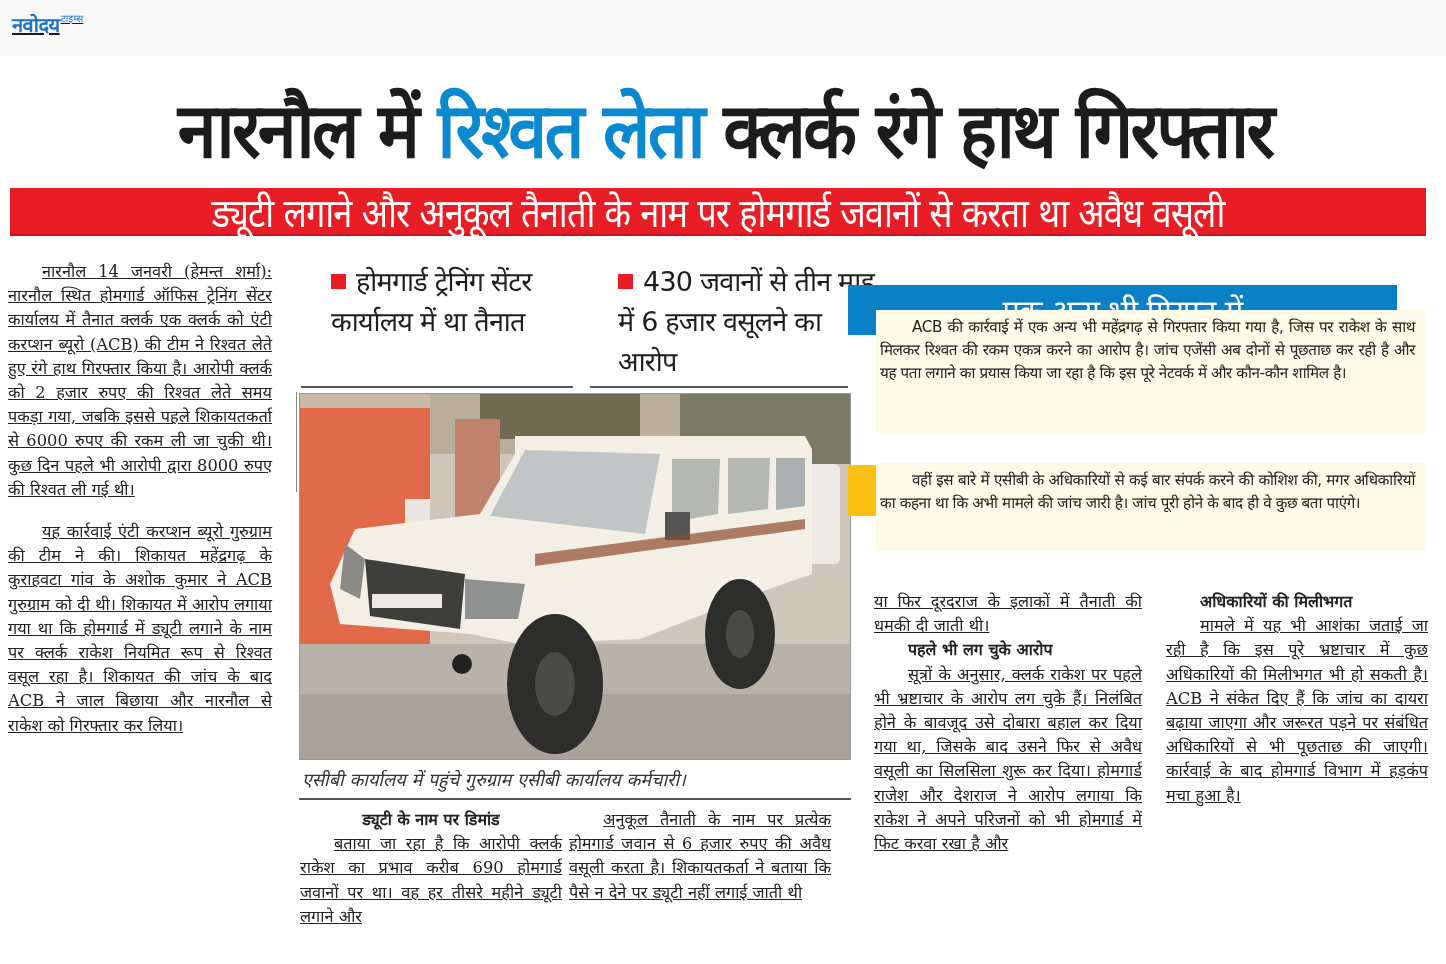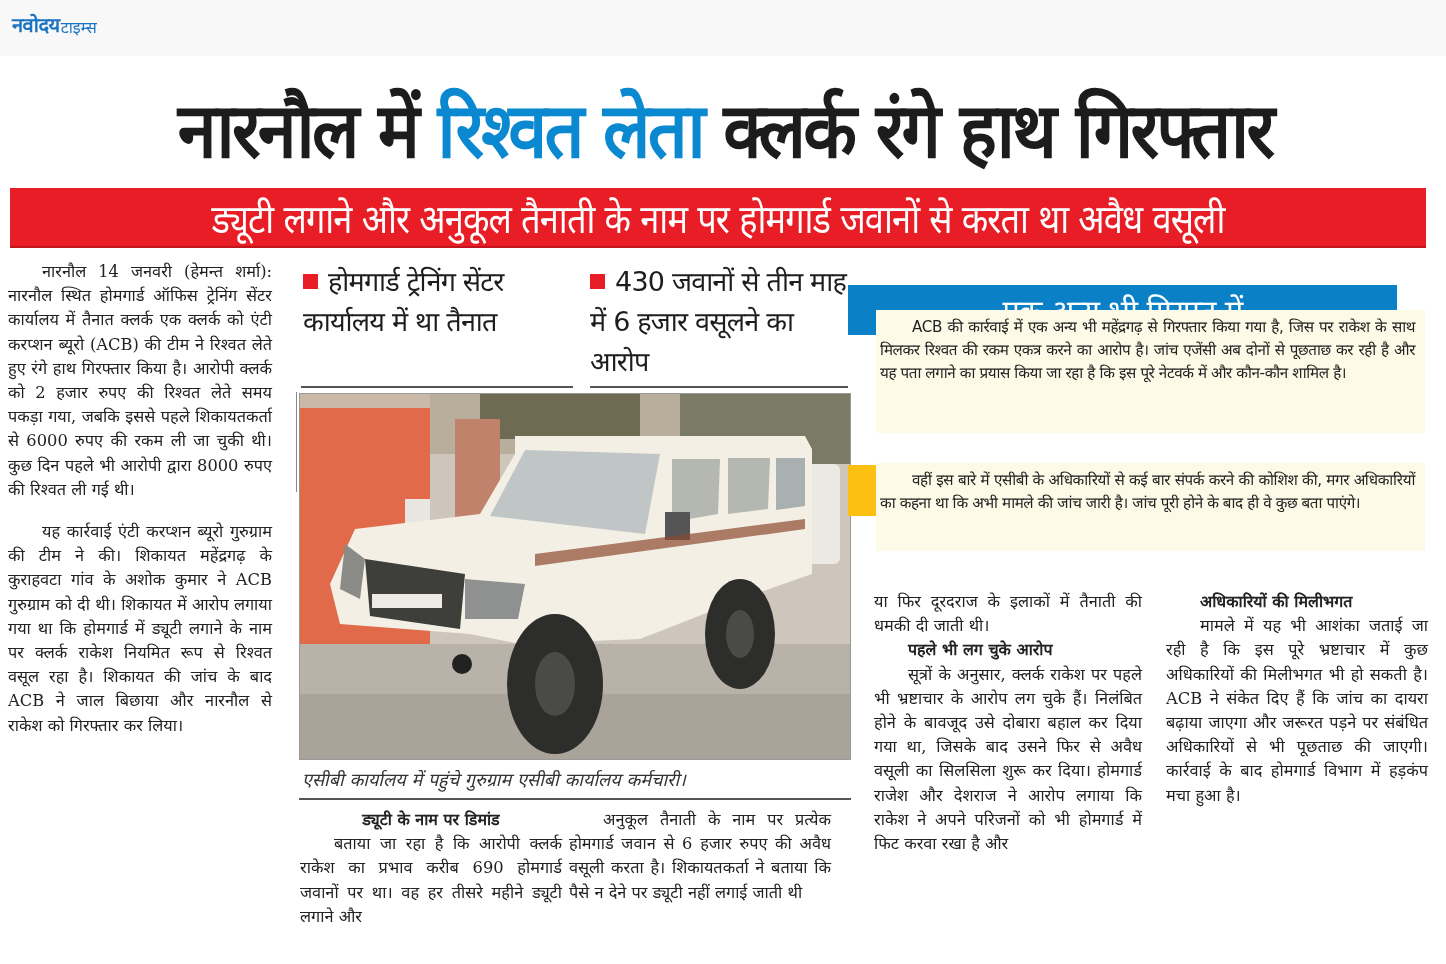--- a/index.html
+++ b/index.html
@@ -1,43 +1,43 @@
 <!DOCTYPE html>
 <html><head>
 <meta charset="utf-8">
 <style>
   * { box-sizing: border-box; margin: 0; padding: 0; }
   html, body { width: 1446px; height: 964px; background: #ffffff; overflow: hidden; }
   body { position: relative; font-family: "DejaVu Sans", sans-serif; color: #1a1a1a; }
 
   
   .topbar { position: absolute; left: 0; top: 0; width: 1446px; height: 56px; background: #f8f8f8; }
-  .logo { position: absolute; left: 12px; top: 11px; display: flex; align-items: flex-end; }
+  .logo { position: absolute; left: 12px; top: 11px; display: flex; align-items: flex-start; text-decoration: underline; }
   .logo-main { color: #1b73c3; font-weight: bold; font-size: 20px; letter-spacing: -0.5px; font-family: "DejaVu Sans", sans-serif; }
-  .logo-sub { color: #1b73c3; font-size: 16px; margin-left: 1px; font-family: "DejaVu Sans", sans-serif; }
+  .logo-sub { color: #1b73c3; font-size: 10px; margin-left: 1px; font-family: "DejaVu Sans", sans-serif; }
   .edition { position: absolute; left: 137px; top: 10px; font-family: "Liberation Sans", sans-serif; font-size: 14.5px; line-height: 20px; color: #111; letter-spacing: -0.2px; }
 
   
   .headline { position: absolute; left: 10px; top: 72px; width: 1430px; height: 110px; display: flex; align-items: center; justify-content: center; font-family: "DejaVu Sans", sans-serif; font-weight: bold; font-size: 76px; letter-spacing: -3px; color: #1c1c1c; white-space: nowrap; transform: scaleX(0.92); transform-origin: center; }
   .headline .blue { color: #0a88d0; margin: 0 22px; }
 
   
-  .strap { position: absolute; left: 10px; top: 188px; width: 1416px; height: 60px; background: #e81d25; color: #fff; display: flex; align-items: center; justify-content: center; font-family: "DejaVu Sans", sans-serif; font-size: 40px; letter-spacing: -1px; white-space: nowrap; border-bottom: 2px solid #c1161d; }
+  .strap { position: absolute; left: 10px; top: 188px; width: 1416px; height: 48px; background: #e81d25; color: #fff; display: flex; align-items: center; justify-content: center; font-family: "DejaVu Sans", sans-serif; font-size: 40px; letter-spacing: -1px; white-space: nowrap; border-bottom: 2px solid #c1161d; }
   .strap span { display: inline-block; transform: scaleX(0.86); }
 
   
   .col { position: absolute; font-family: "DejaVu Serif", serif; font-size: 16.3px; line-height: 24.2px; color: #222; text-align: justify; }
-  .col p { text-indent: 34px; }
+  .col p { text-indent: 34px; text-decoration: underline; }
   .col .sub { font-weight: bold; text-indent: 34px; font-family: "DejaVu Sans", sans-serif; font-size: 16px; }
   .col1 { left: 8px; top: 260px; width: 264px; }
   .col1 p + p { margin-top: 18px; }
   .vrule { position: absolute; left: 296px; top: 392px; width: 1px; height: 100px; background: #888; }
 
   
-  .hl { position: absolute; font-family: "DejaVu Sans", sans-serif; font-size: 27px; line-height: 40px; color: #1d1d1d; letter-spacing: -0.8px; }
+  .hl { position: absolute; font-family: "DejaVu Sans", sans-serif; font-size: 27px; line-height: 40px; color: #1d1d1d; letter-spacing: -0.8px; margin-left: 28px; }
   .hl .bullet { display: inline-block; width: 15px; height: 15px; background: #e81d25; margin-right: 10px; vertical-align: 2px; }
   .hl1 { left: 303px; top: 262px; width: 272px; }
   .hl2 { left: 590px; top: 262px; width: 265px; }
   .hl-rule { position: absolute; top: 386px; height: 2px; background: #555; }
 
   
   .photo { position: absolute; left: 299px; top: 393px; width: 552px; height: 367px; border: 1px solid #999; overflow: hidden; background: #d8cfc4; }
   .caption { position: absolute; left: 302px; top: 767px; width: 550px; font-family: "DejaVu Sans", sans-serif; font-style: italic; font-size: 18px; color: #333; }
   .cap-rule1 { position: absolute; left: 299px; top: 798px; width: 552px; height: 2px; background: #555; }
 

